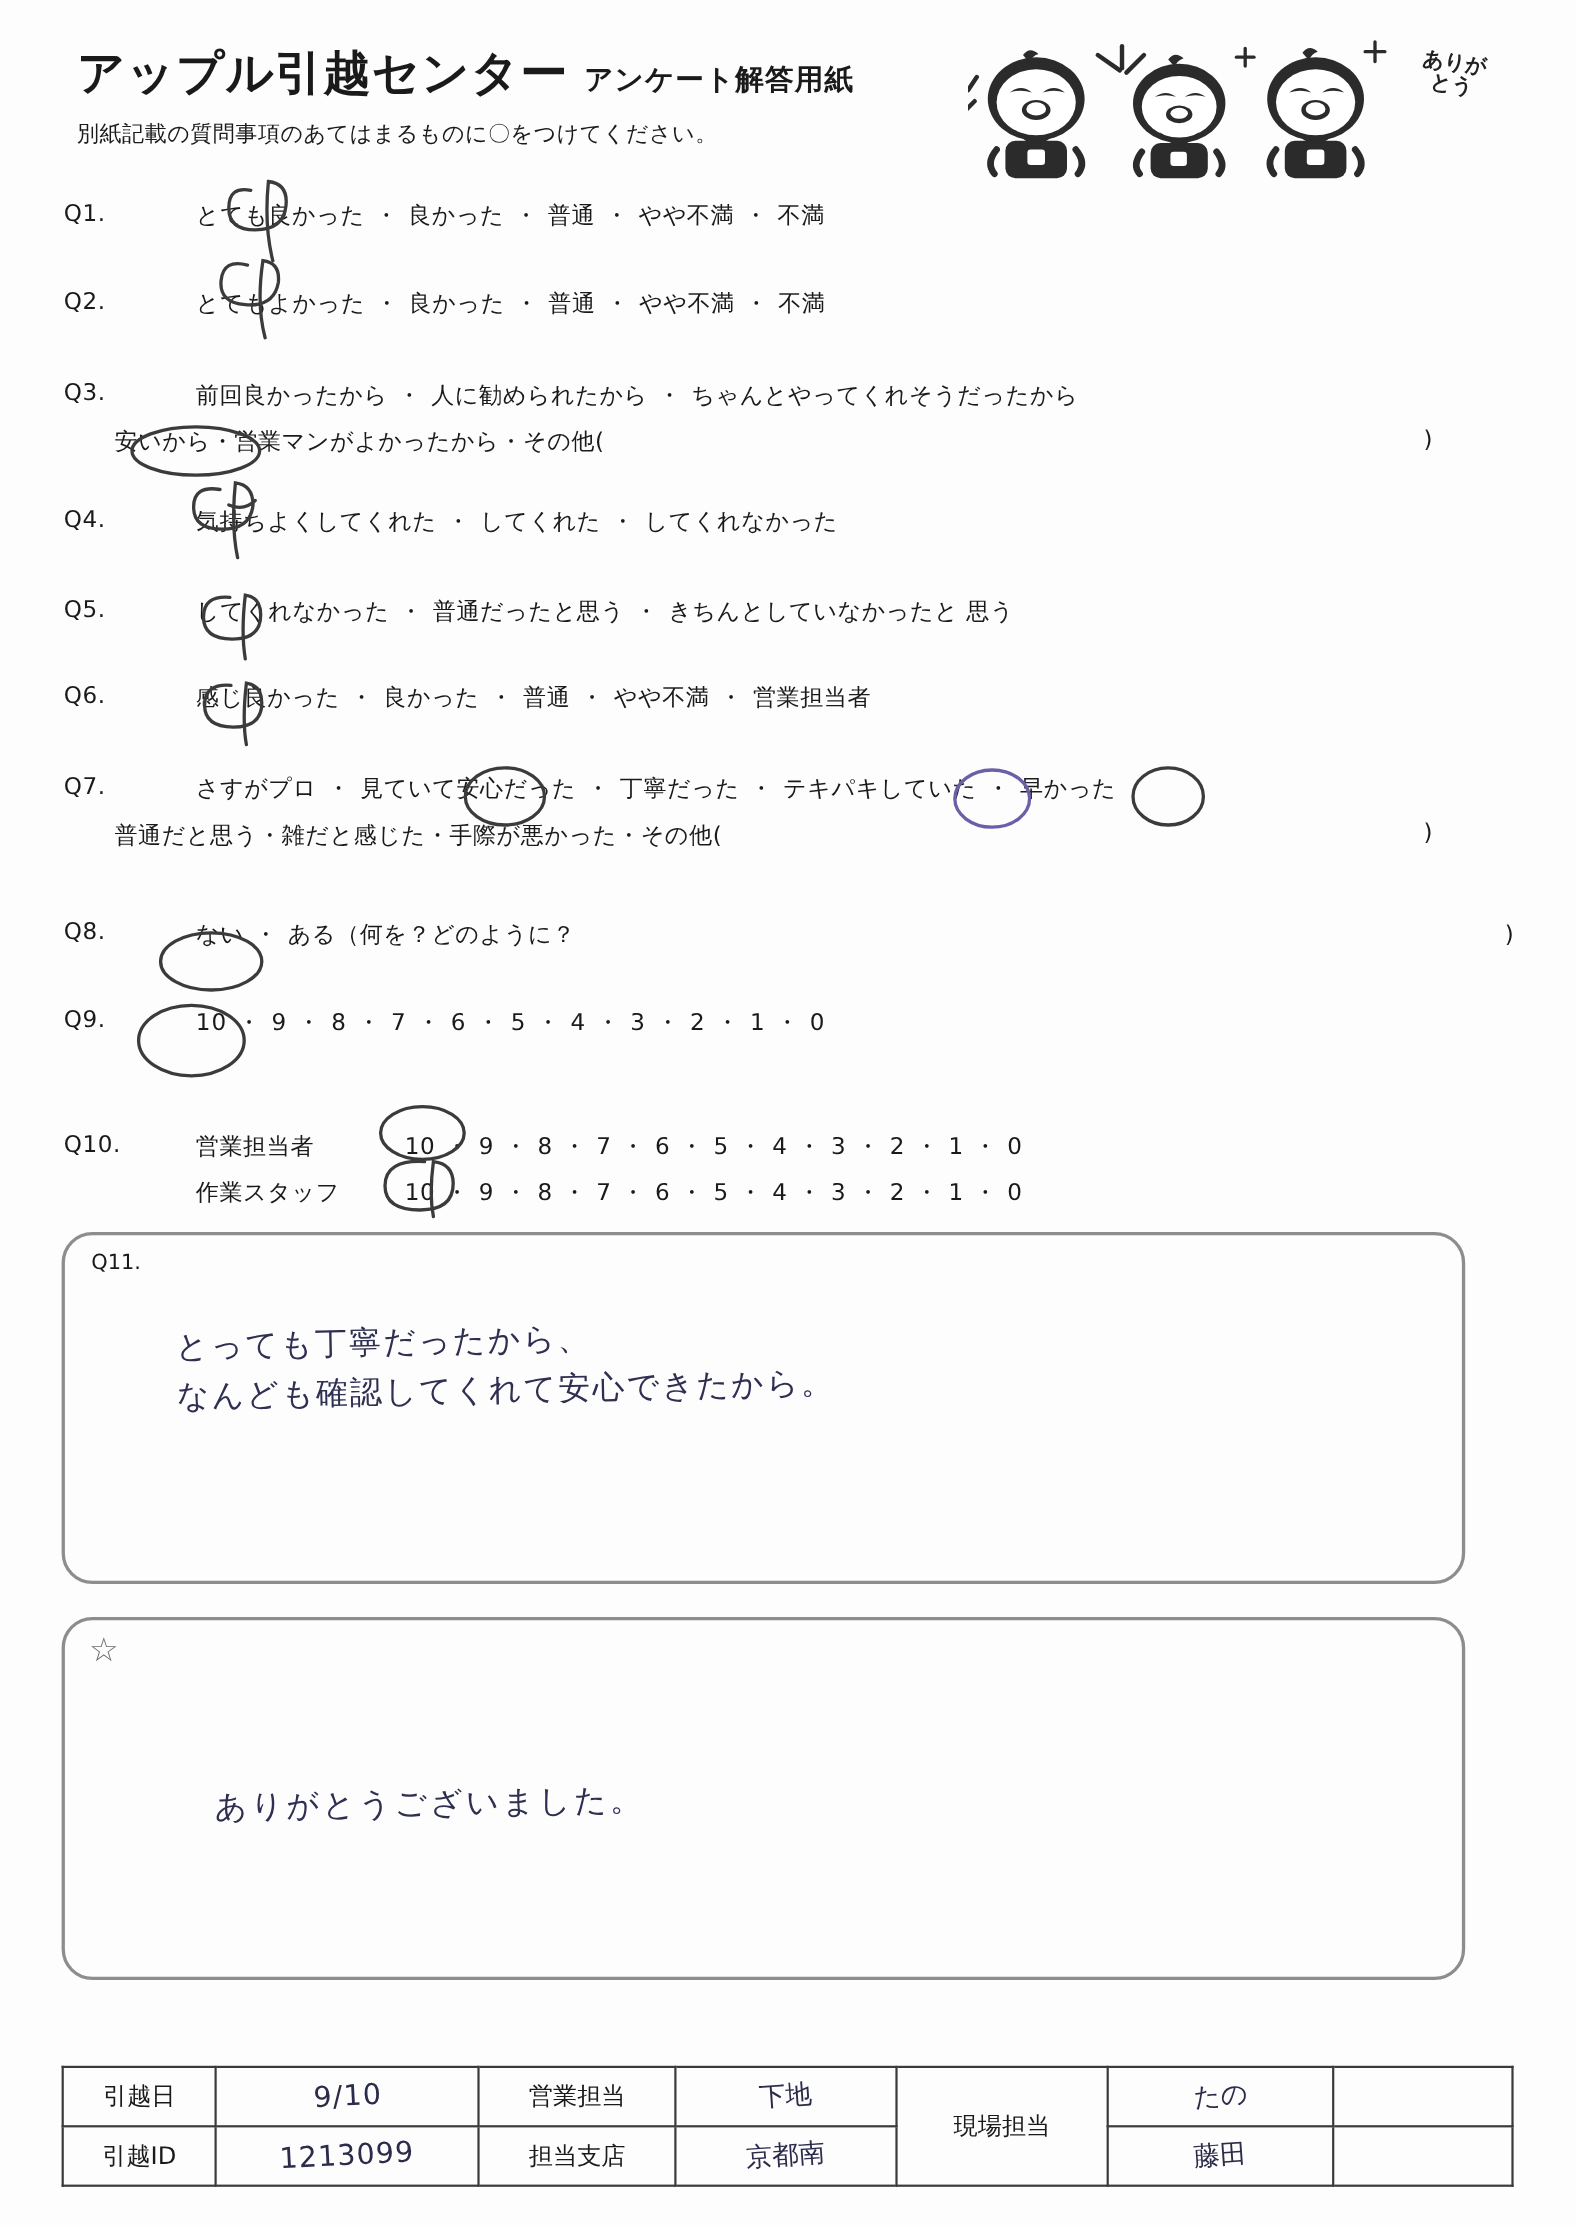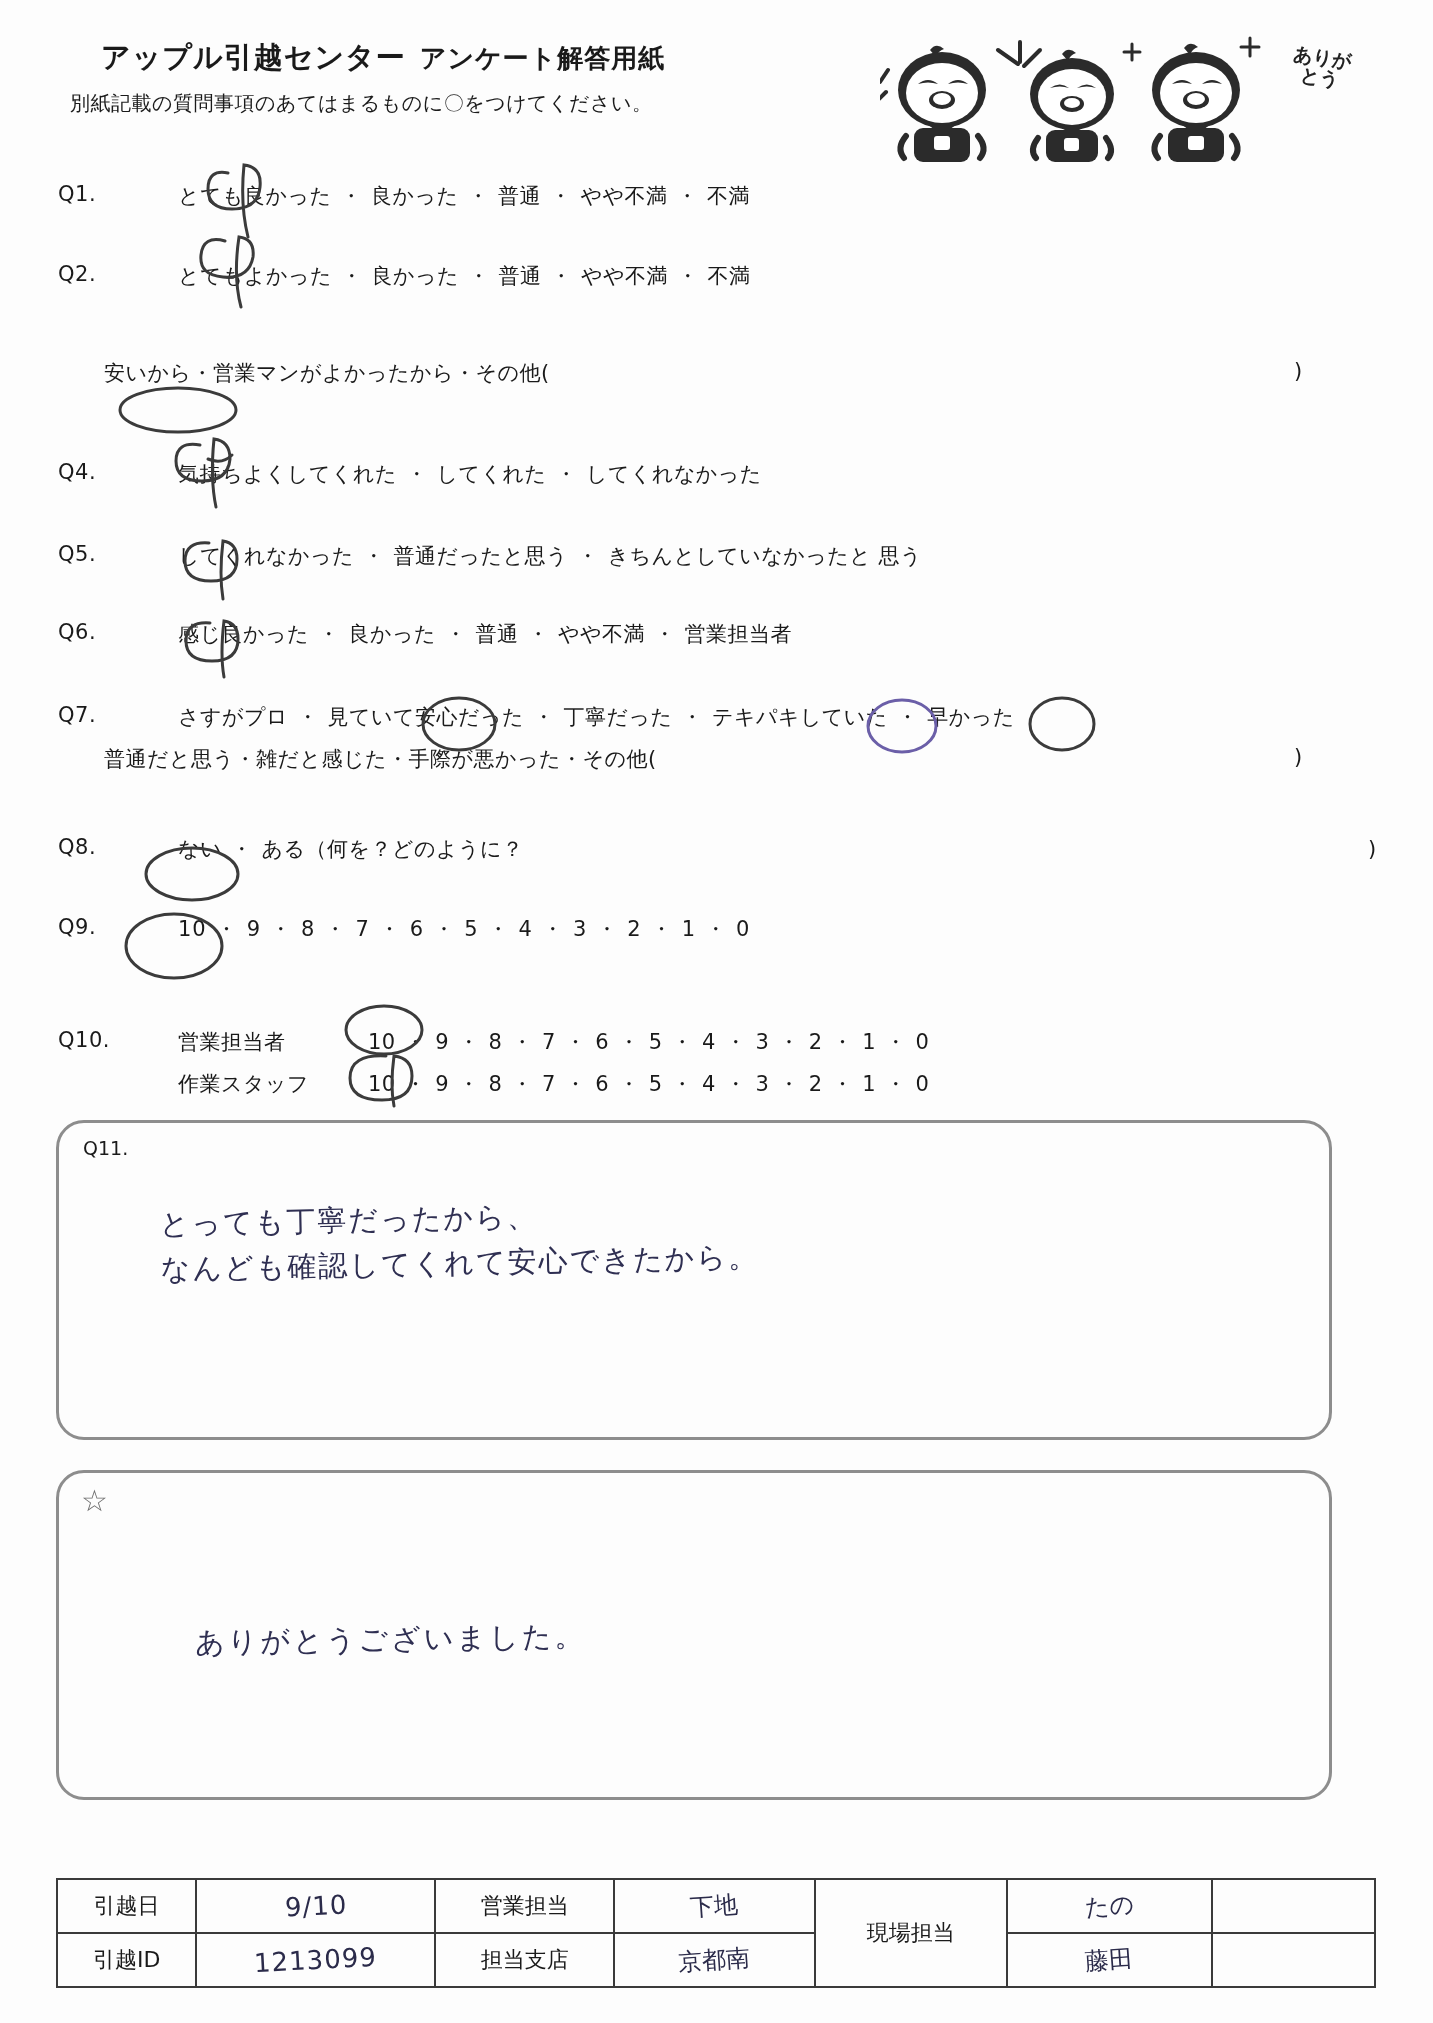--- a/index.html
+++ b/index.html
@@ -27,24 +27,23 @@
     position: absolute;
     left: 70px; top: 38px;
     width: 1300px;
   }
   .brand-line {
     display: flex;
     align-items: baseline;
     gap: 14px;
   }
   .brand-title {
-    font-size: 29px;
+    font-size: 43px;
     font-weight: bold;
     letter-spacing: 1px;
-    margin-left: 31px;
   }
   .brand-sub {
     font-size: 26px;
     font-weight: bold;
     letter-spacing: 1px;
   }
   .instruction {
     margin-top: 12px;
     font-size: 20px;
     letter-spacing: 0.5px;
@@ -277,20 +276,26 @@
   <div class="qblock" style="top:262px;">
     <div class="qrow">
       <div class="qlabel">Q2.</div>
       <div class="qtext">
         <span>とてもよかった</span><span class="sep">・</span><span>良かった</span><span class="sep">・</span><span>普通</span><span class="sep">・</span><span>やや不満</span><span class="sep">・</span><span>不満</span>
       </div>
     </div>
   </div>
 
   <div class="qblock" style="top:345px;">
+    <div class="qrow">
+      <div class="qlabel">Q3.</div>
+      <div class="qtext">
+        <span>前回良かったから</span><span class="sep">・</span><span>人に勧められたから</span><span class="sep">・</span><span>ちゃんとやってくれそうだったから</span>
+      </div>
+    </div>
     <div class="qline2">
       <span>安いから</span><span class="sep">・</span><span>営業マンがよかったから</span><span class="sep">・</span><span>その他(</span>
       <span class="paren-right" style="left:1190px; top:0;">)</span>
     </div>
   </div>
 
   <div class="qblock" style="top:460px;">
     <div class="qrow">
       <div class="qlabel">Q4.</div>
       <div class="qtext">

